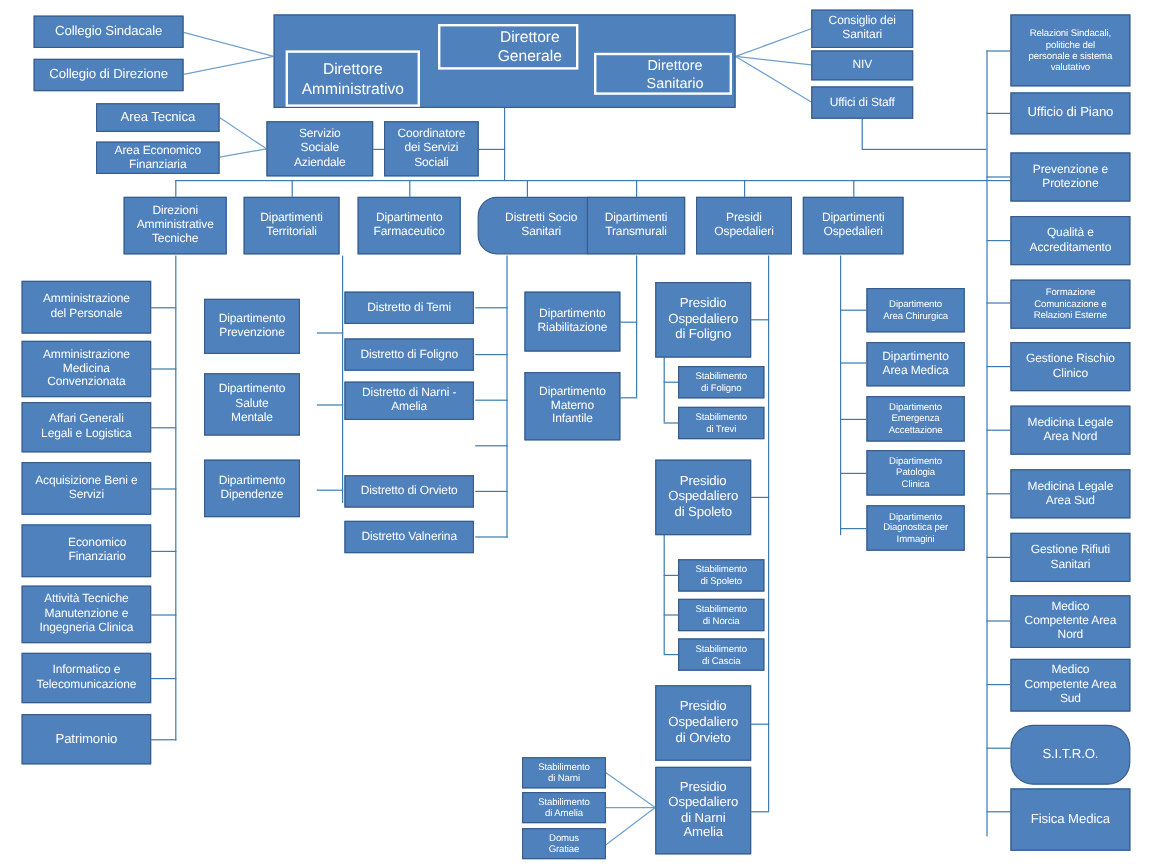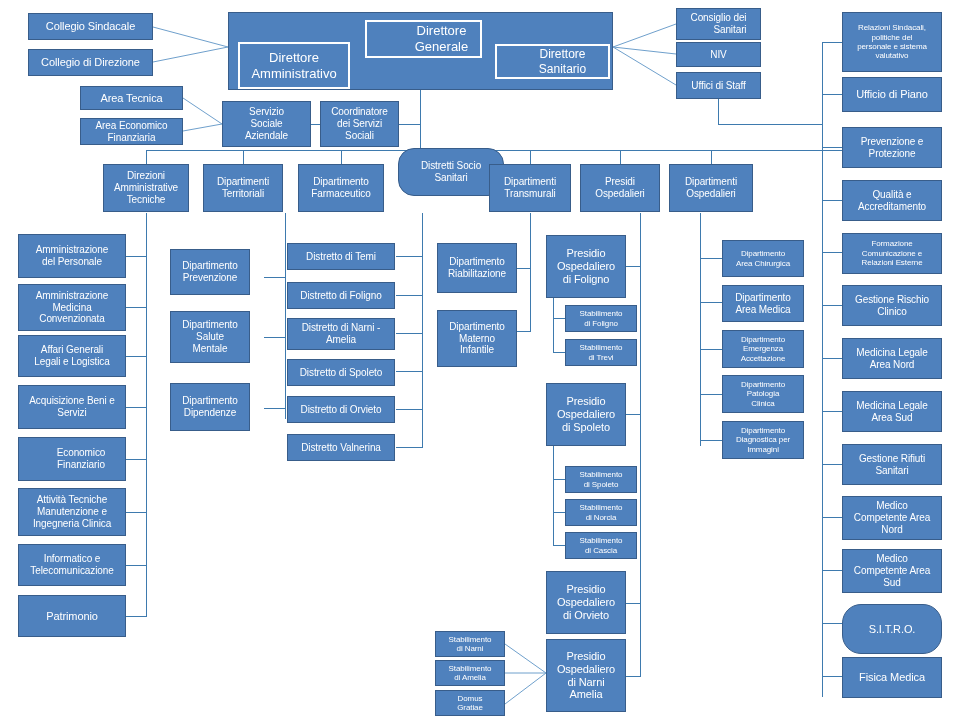--- a/index.html
+++ b/index.html
@@ -175,33 +175,33 @@
   <div class="node s10" style="left:80px;top:118px;width:103px;height:27px;">Area Economico
 Finanziaria</div>
 
   <div class="node s10" style="left:222px;top:101px;width:89px;height:46px;">Servizio
 Sociale
 Aziendale</div>
   <div class="node s10" style="left:320px;top:101px;width:79px;height:46px;">Coordinatore
 dei Servizi
 Sociali</div>
 
-  <div class="node s10" style="left:676px;top:8px;width:85px;height:32px;text-align:right;">Consiglio dei
+  <div class="node s10" style="left:676px;top:8px;width:85px;height:32px;">Consiglio dei
 Sanitari</div>
   <div class="node s10" style="left:676px;top:42px;width:85px;height:25px;">NIV</div>
   <div class="node s10" style="left:676px;top:72px;width:85px;height:27px;">Uffici di Staff</div>
 
   <div class="node s10" style="left:103px;top:164px;width:86px;height:48px;">Direzioni
 Amministrative
 Tecniche</div>
   <div class="node s10" style="left:203px;top:164px;width:80px;height:48px;">Dipartimenti
 Territoriali</div>
   <div class="node s10" style="left:298px;top:164px;width:86px;height:48px;">Dipartimento
 Farmaceutico</div>
-  <div class="node s10" style="left:398px;top:148px;width:106px;height:48px;border-radius:16px;">Distretti Socio
+  <div class="node s10" style="left:398px;top:164px;width:106px;height:48px;border-radius:16px;">Distretti Socio
 Sanitari</div>
   <div class="node s10" style="left:489px;top:164px;width:82px;height:48px;">Dipartimenti
 Transmurali</div>
   <div class="node s10" style="left:580px;top:164px;width:80px;height:48px;">Presidi
 Ospedalieri</div>
   <div class="node s10" style="left:669px;top:164px;width:84px;height:48px;">Dipartimenti
 Ospedalieri</div>
 
   <div class="node s10" style="left:18px;top:234px;width:108px;height:44px;">Amministrazione
 del Personale</div>
@@ -226,21 +226,20 @@
   <div class="node s10" style="left:170px;top:311px;width:80px;height:52px;">Dipartimento
 Salute
 Mentale</div>
   <div class="node s10" style="left:170px;top:383px;width:80px;height:48px;">Dipartimento
 Dipendenze</div>
 
   <div class="node s10" style="left:287px;top:243px;width:108px;height:27px;text-align:right;">Distretto di Temi</div>
   <div class="node s10" style="left:287px;top:282px;width:108px;height:27px;">Distretto di Foligno</div>
   <div class="node s10" style="left:287px;top:318px;width:108px;height:32px;">Distretto di Narni -
 Amelia</div>
-  <div class="node s10" style="left:287px;top:359px;width:108px;height:27px;">Distretto di Spoleto</div>
   <div class="node s10" style="left:287px;top:396px;width:108px;height:27px;">Distretto di Orvieto</div>
   <div class="node s10" style="left:287px;top:434px;width:108px;height:27px;">Distretto Valnerina</div>
 
   <div class="node s10" style="left:437px;top:243px;width:80px;height:50px;">Dipartimento
 Riabilitazione</div>
   <div class="node s10" style="left:437px;top:310px;width:80px;height:57px;">Dipartimento
 Materno
 Infantile</div>
 
   <div class="node s11" style="left:546px;top:235px;width:80px;height:63px;">Presidio
@@ -310,15 +309,15 @@
 Area Sud</div>
   <div class="node s10" style="left:842px;top:444px;width:100px;height:41px;">Gestione Rifiuti
 Sanitari</div>
   <div class="node s10" style="left:842px;top:496px;width:100px;height:44px;">Medico
 Competente Area
 Nord</div>
   <div class="node s10" style="left:842px;top:549px;width:100px;height:44px;">Medico
 Competente Area
 Sud</div>
   <div class="node s11" style="left:842px;top:604px;width:100px;height:50px;border-radius:19px;">S.I.T.R.O.</div>
-  <div class="node s11" style="left:842px;top:657px;width:100px;height:41px;">Fisica Medica</div>
+  <div class="node s11" style="left:842px;top:657px;width:100px;height:52px;">Fisica Medica</div>
 
 </div>
 
 </body></html>

